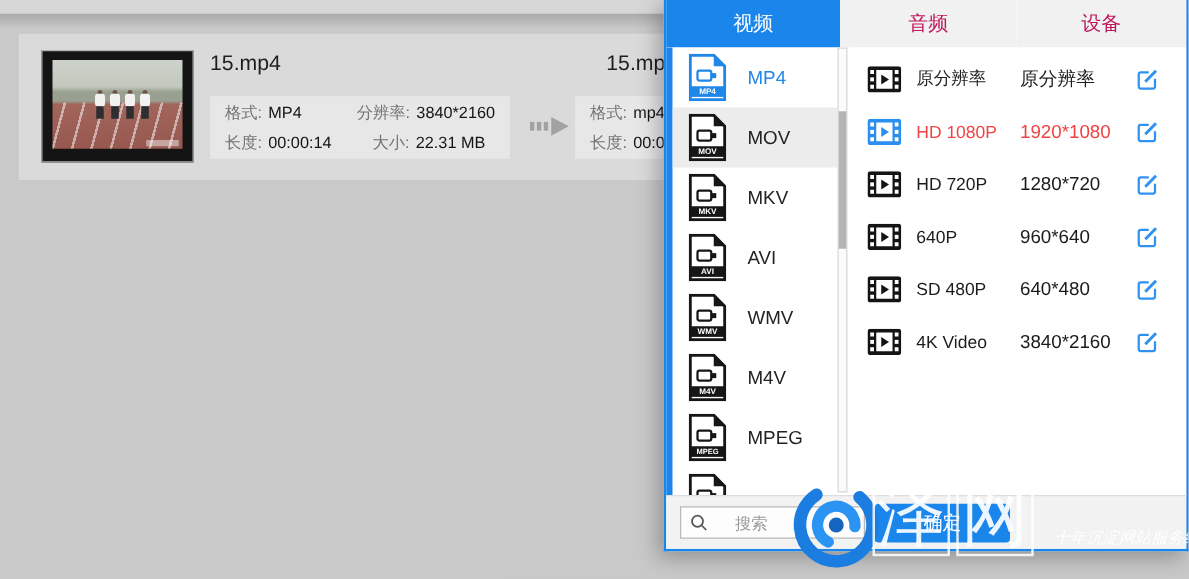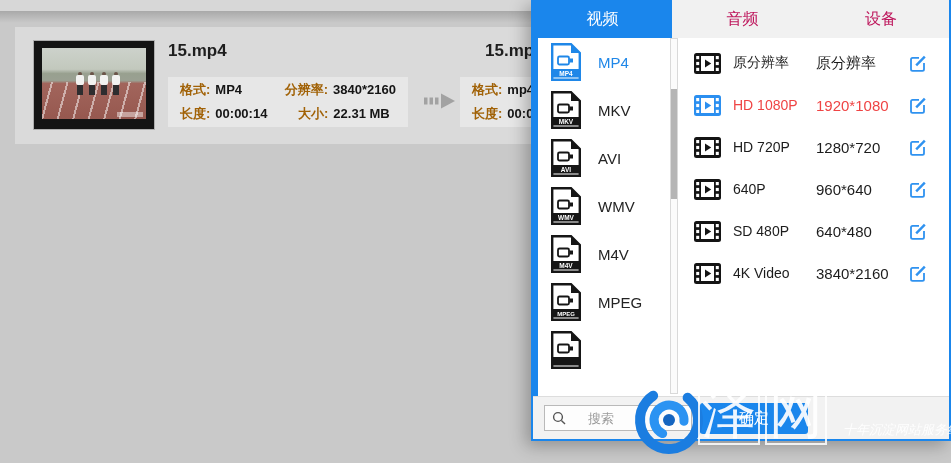--- a/index.html
+++ b/index.html
@@ -4,37 +4,37 @@
 <style>
   html,body{margin:0;padding:0;background:#c9c9c9;font-family:"Liberation Sans","DejaVu Sans",sans-serif;}
   #screen{position:relative;width:951px;height:463px;background:#c9c9c9;overflow:hidden;}
 
   
   .topstrip{position:absolute;left:0;top:0;width:951px;height:11px;background:#d7d7d7;}
   .topshadow{position:absolute;left:0;top:11px;width:951px;height:12px;
     background:linear-gradient(to bottom,rgba(0,0,0,.16),rgba(0,0,0,0));}
 
   
-  .card{position:absolute;left:15px;top:27px;width:925px;height:117px;background:#dadada;z-index:1;font-weight:bold;}
+  .card{position:absolute;left:15px;top:27px;width:925px;height:117px;background:#dadada;z-index:1;}
   .thumb{position:absolute;left:18px;top:13px;width:122px;height:90px;background:#141414;
     border:1px solid #aeaeae;box-sizing:border-box;}
   .photo{position:absolute;left:8px;top:7px;right:8px;bottom:10px;
     background:linear-gradient(to bottom,#cdd2cb 0%,#c2c8bd 30%,#98a08f 36%,#9aa092 46%,#a2655c 50%,#96584f 100%);overflow:hidden;}
   .lanes{position:absolute;left:-20px;right:-20px;top:48%;bottom:0;
     background:repeating-linear-gradient(105deg,rgba(255,255,255,0) 0 13px,rgba(255,255,255,.5) 13px 15px);}
   .person{position:absolute;width:8px;height:24px;top:34%;}
   .person .pt{position:absolute;left:0;right:0;top:3px;height:10px;background:#f2f2f0;border-radius:2px;}
   .person .ph{position:absolute;left:2px;top:0;width:4px;height:4px;background:#6b5448;border-radius:50%;}
   .person .pl{position:absolute;left:1px;right:1px;top:13px;height:10px;background:#2e2d2f;}
   .photo-mark{position:absolute;right:3px;bottom:2px;width:26px;height:5px;background:rgba(255,255,255,.45);}
   .file-title{position:absolute;top:14px;font-size:17px;color:#1e1e1e;}
   .infobox{position:absolute;top:50px;width:240px;height:50px;background:#e7e7e7;
     font-size:13px;line-height:24px;padding:1px 12px;box-sizing:border-box;white-space:nowrap;}
   .inforow{display:flex;}
-  .ilabel{color:#a16207;text-align:center;}
+  .ilabel{color:#737373;text-align:center;}
   .ivalue{color:#151515;margin-left:5px;}
   .icol1{width:118px;display:flex;}
   .icol2{display:flex;}
   .ff-arrow{position:absolute;left:409px;top:62px;width:34px;height:24px;}
 
   
   .popup{position:absolute;left:531px;top:0;width:420px;height:441px;background:#ffffff;
     border-left:2px solid #1a86ec;border-right:2px solid #1a86ec;border-bottom:2px solid #1a86ec;
     box-sizing:border-box;z-index:5;box-shadow:-5px 5px 16px rgba(0,0,0,.28);}
   .tabs{position:absolute;left:0;top:0;right:0;height:38px;display:flex;}
@@ -191,20 +191,33 @@
             <path d="M20 1.2 L28.8 10 H20 Z" fill="currentColor"></path>
             <rect x="7" y="13.5" width="11" height="8" rx="1.5" fill="none" stroke="currentColor" stroke-width="1.8"></rect>
             <rect x="18.5" y="15.5" width="3.5" height="4" fill="currentColor"></rect>
             <rect x="1.2" y="26" width="27.6" height="8.5" fill="currentColor"></rect>
             <text x="15" y="32.6" text-anchor="middle" font-size="6.5" font-weight="bold" fill="#ffffff">MP4</text>
           </svg>
         </span>
         <span class="fmt-label">MP4</span>
       </div>
 
+      <div class="fmt-row hov">
+        <span class="fmt-ic">
+          <svg width="30" height="38" viewBox="0 0 30 38">
+            <path d="M1.2 1.2 H20 L28.8 10 V36.8 H1.2 Z" fill="#fff" stroke="currentColor" stroke-width="2.4"></path>
+            <path d="M20 1.2 L28.8 10 H20 Z" fill="currentColor"></path>
+            <rect x="7" y="13.5" width="11" height="8" rx="1.5" fill="none" stroke="currentColor" stroke-width="1.8"></rect>
+            <rect x="18.5" y="15.5" width="3.5" height="4" fill="currentColor"></rect>
+            <rect x="1.2" y="26" width="27.6" height="8.5" fill="currentColor"></rect>
+            <text x="15" y="32.6" text-anchor="middle" font-size="6.5" font-weight="bold" fill="#ffffff">MOV</text>
+          </svg>
+        </span>
+        <span class="fmt-label">MOV</span>
+      </div>
 
       <div class="fmt-row">
         <span class="fmt-ic">
           <svg width="30" height="38" viewBox="0 0 30 38">
             <path d="M1.2 1.2 H20 L28.8 10 V36.8 H1.2 Z" fill="#fff" stroke="currentColor" stroke-width="2.4"></path>
             <path d="M20 1.2 L28.8 10 H20 Z" fill="currentColor"></path>
             <rect x="7" y="13.5" width="11" height="8" rx="1.5" fill="none" stroke="currentColor" stroke-width="1.8"></rect>
             <rect x="18.5" y="15.5" width="3.5" height="4" fill="currentColor"></rect>
             <rect x="1.2" y="26" width="27.6" height="8.5" fill="currentColor"></rect>
             <text x="15" y="32.6" text-anchor="middle" font-size="6.5" font-weight="bold" fill="#ffffff">MKV</text>

